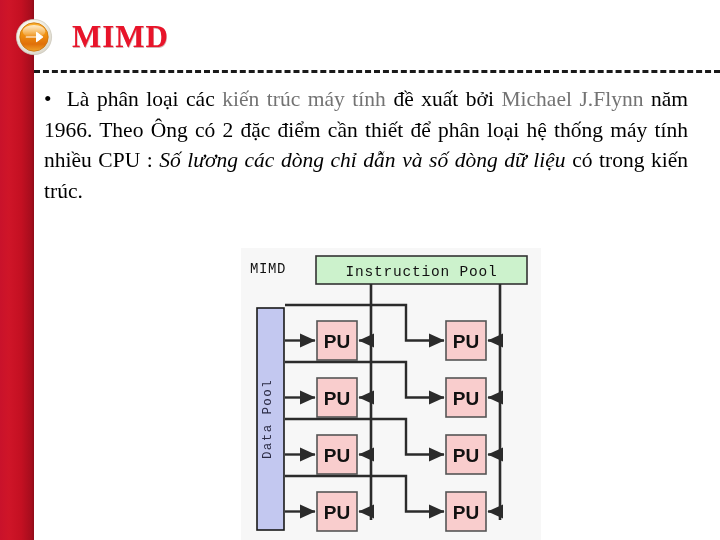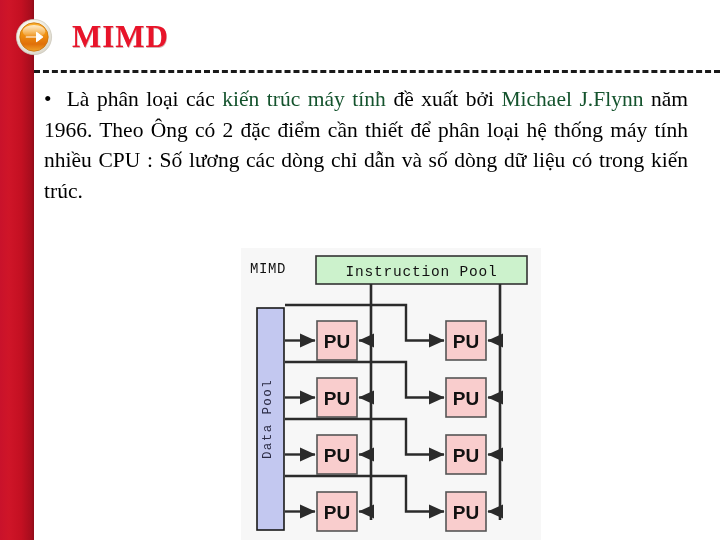--- a/index.html
+++ b/index.html
@@ -68,22 +68,22 @@
     width: 644px;
     font-size: 21.5px;
     line-height: 30.5px;
     color: #000000;
     text-align: justify;
     text-justify: inter-word;
   }
   #body-text .bullet-dot {
     letter-spacing: 0;
   }
-  .teal { color: #14532d; }
-  .ital { }
+  .teal { color: #737373; }
+  .ital { font-style: italic; }
 
   
   #diagram {
     position: absolute;
     left: 241px; top: 248px;
     width: 300px; height: 292px;
     background: #f7f7f7;
   }
   #diagram svg { display: block; }
 </style>

